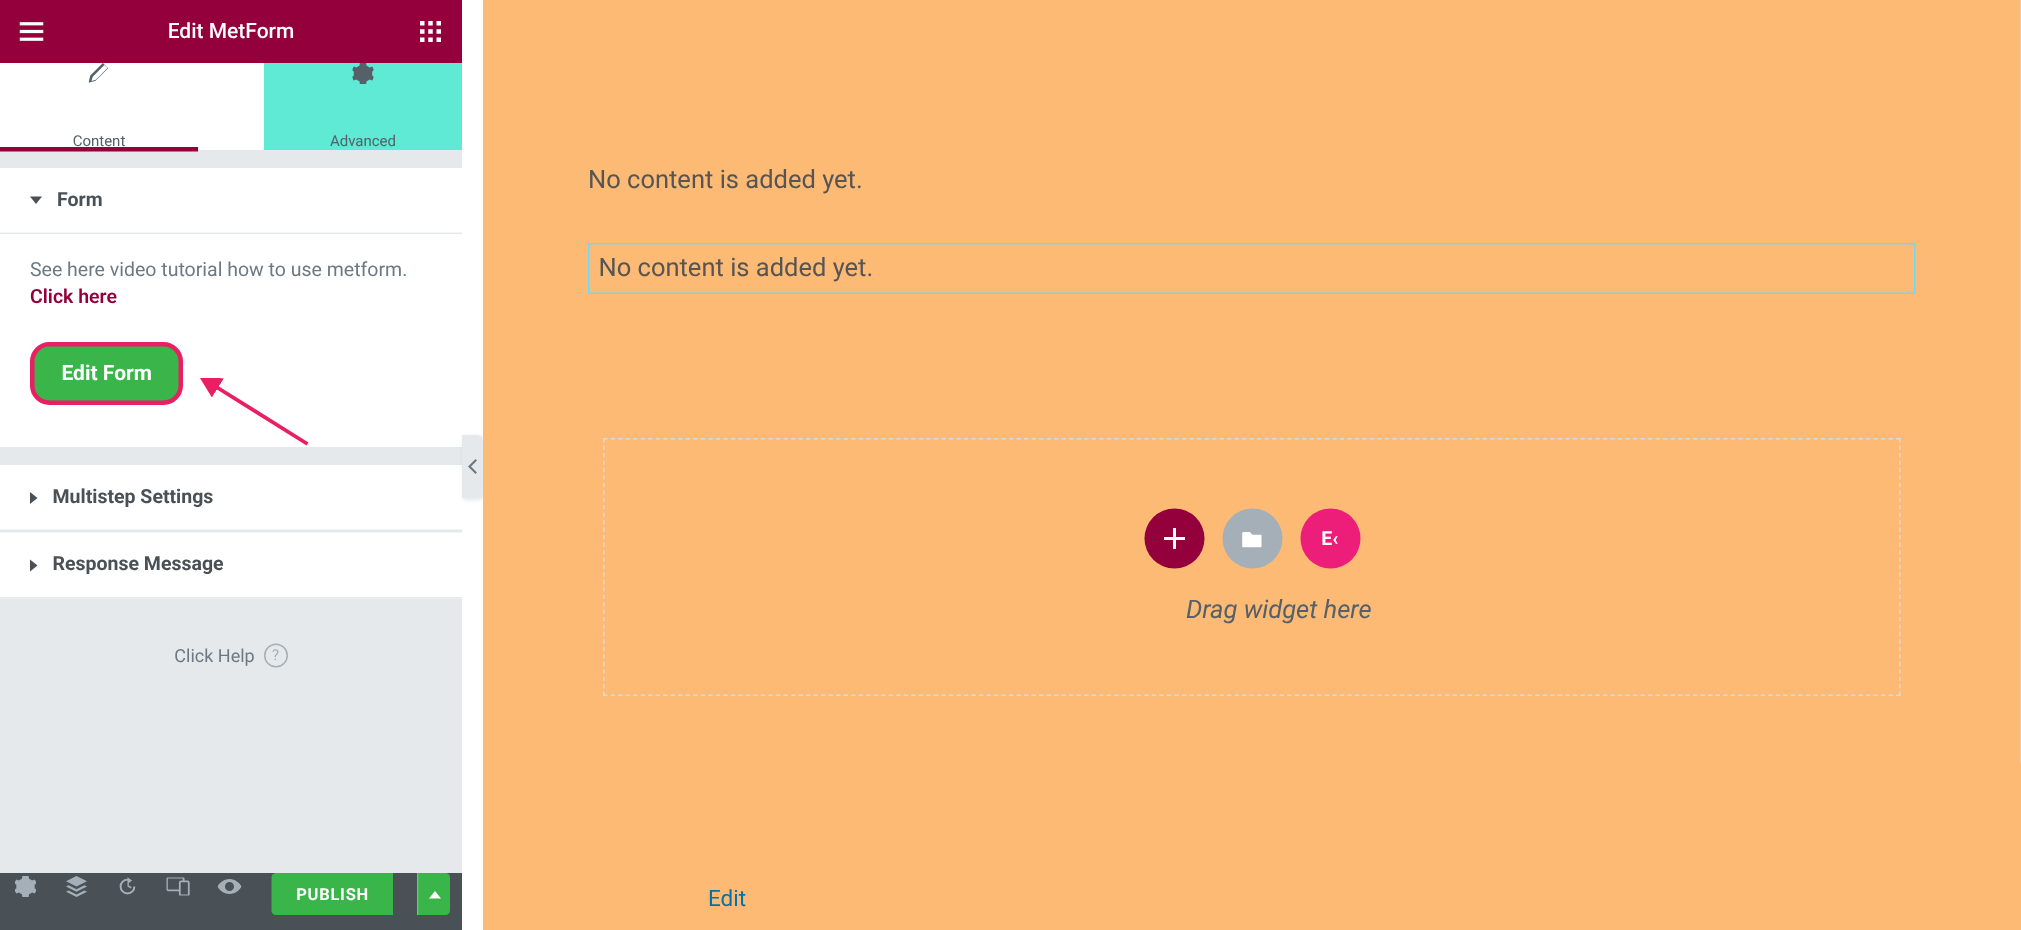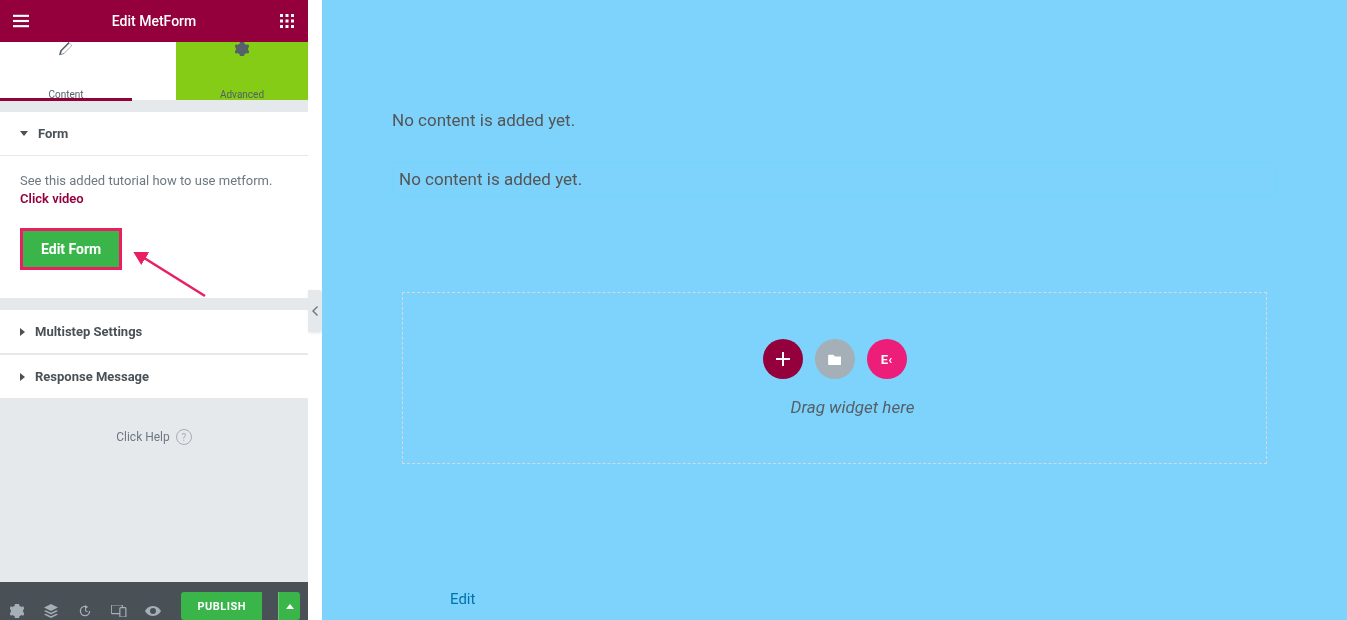--- a/index.html
+++ b/index.html
@@ -7,66 +7,66 @@
 
 .sidebar { position: absolute; left: 0; top: 0; width: 308px; height: 620px; background: #e6e9ec; display: flex; flex-direction: column; }
 
 .sidebar-header { height: 42px; background: #93003c; display: flex; align-items: center; justify-content: space-between; padding: 10px 12px; color: #fff; }
 .sidebar-header .title { font-size: 14px; font-weight: 500; flex: 1; text-align: center; }
 .sidebar-header svg { fill: #fff; }
 .hamburger-icon, .apps-icon { width: 18px; height: 18px; cursor: pointer; display: flex; align-items: center; justify-content: center; }
 
 .tabs { display: flex; height: 58px; background: #fff; }
 .tab { flex: 1; display: flex; flex-direction: column; align-items: center; justify-content: space-between; cursor: pointer; gap: 4px; position: relative; }
-.tab.inactive { background: #84cc16; margin-left: 44px; }
+.tab.inactive { background: #5eead4; margin-left: 44px; }
 .tab.active { background: #fff; }
 .tab.active::after { content: ''; position: absolute; bottom: -1px; left: 0; right: 0; height: 3px; background: #93003c; }
 .tab-icon { color: #556068; font-size: 14px; }
 .tab-label { font-size: 10px; color: #556068; }
 
 .panel-sections { flex: 1; overflow: auto; }
 .section-header { height: 44px; background: #fff; display: flex; align-items: center; padding: 16px 20px; gap: 10px; cursor: pointer; border-bottom: 1px solid #e6e9ec; }
 .section-header .sect-label { font-size: 13px; font-weight: 700; color: #495157; }
 .caret { width: 0; height: 0; }
 .caret.down { border-left: 4px solid transparent; border-right: 4px solid transparent; border-top: 5px solid #495157; }
 .caret.right { border-top: 4px solid transparent; border-bottom: 4px solid transparent; border-left: 5px solid #495157; }
 
 .section-body { background: #fff; padding: 16px 20px 28px; }
 .help-text { font-size: 13px; color: #6d7882; line-height: 1.4; }
 .help-link { color: #93003c; font-weight: 600; text-decoration: none; }
 
-.edit-form-btn { margin-top: 20px; background: #39b54a; color: #fff; border: 3px solid #e91e63; padding: 10px 18px; font-size: 14px; font-weight: 700; cursor: pointer; border-radius: 0; }
+.edit-form-btn { margin-top: 20px; background: #39b54a; color: #fff; border: 3px solid #e91e63; padding: 10px 18px; font-size: 14px; font-weight: 700; cursor: pointer; border-radius: 13px; }
 
 .divider { height: 12px; background: #e6e9ec; }
 
 .need-help { text-align: center; padding: 30px 0; color: #6d7882; font-size: 12px; display: flex; align-items: center; justify-content: center; gap: 6px; }
 .qmark { width: 16px; height: 16px; border: 1.5px solid #a4afb7; border-radius: 50%; display: inline-flex; align-items: center; justify-content: center; font-size: 10px; color: #a4afb7; }
 
-.bottom-bar { height: 38px; background: #495157; display: flex; align-items: flex-end; padding: 0 8px; gap: 16px; }
+.bottom-bar { height: 38px; background: #495157; display: flex; align-items: flex-start; padding: 0 8px; gap: 16px; }
 .bottom-bar .bicon { color: #a4afb7; cursor: pointer; width: 18px; height: 18px; display: flex; align-items: center; justify-content: center; }
 .publish-btn { margin-left: auto; background: #39b54a; color: #fff; border: none; height: 28px; padding: 0 16px; font-size: 11px; font-weight: 700; cursor: pointer; border-radius: 3px 0 0 3px; letter-spacing: 0.5px; }
 .publish-caret-btn { background: #39b54a; border: none; border-left: 1px solid rgba(255,255,255,0.25); height: 28px; width: 22px; cursor: pointer; border-radius: 0 3px 3px 0; display: flex; align-items: center; justify-content: center; }
 .publish-caret-btn .caret { border-left: 4px solid transparent; border-right: 4px solid transparent; border-bottom: 5px solid #fff; }
 
 .collapse-handle { position: absolute; left: 308px; top: 290px; width: 14px; height: 42px; background: #e6e9ec; border-radius: 0 4px 4px 0; display: flex; align-items: center; justify-content: center; color: #6d7882; font-size: 10px; cursor: pointer; box-shadow: 1px 1px 3px rgba(0,0,0,0.1); }
 
-.canvas { position: absolute; left: 322px; top: 0; right: 0; bottom: 0; background: #7dd3fc; }
+.canvas { position: absolute; left: 322px; top: 0; right: 0; bottom: 0; background: #fdba74; }
 .content-area { padding: 110px 70px 0; }
 .no-content-1 { color: #555; font-size: 17px; margin-bottom: 32px; }
 .no-content-2 { color: #555; font-size: 17px; padding: 6px; border: 1px solid #71d7f7; }
 
 .dropzone { margin: 96px 10px 0; border: 1.5px dashed #d5dadf; height: 172px; display: flex; flex-direction: column; align-items: center; justify-content: center; gap: 18px; }
 .drop-buttons { display: flex; gap: 12px; }
 .circ-btn { width: 40px; height: 40px; border-radius: 50%; display: flex; align-items: center; justify-content: center; cursor: pointer; }
 .circ-btn.maroon { background: #93003c; color: #fff; }
 .circ-btn.gray { background: #a4afb7; color: #fff; }
 .circ-btn.pink { background: #ed1e79; color: #fff; font-weight: 700; font-size: 13px; }
 .drop-label { font-size: 17px; color: #556068; font-style: italic; margin-left: 36px; }
 
-.edit-link { position: absolute; left: 450px; bottom: 12px; color: #0073aa; font-size: 15px; cursor: pointer; }
+.edit-link { position: absolute; left: 472px; bottom: 12px; color: #0073aa; font-size: 15px; cursor: pointer; }
 
 .annotation-arrow { position: absolute; left: 133px; top: 252px; pointer-events: none; }
 </style>
 </head>
 <body>
 
 <div class="sidebar">
 
   <div class="sidebar-header">
     <span class="hamburger-icon">
@@ -115,21 +115,21 @@
 
     <div class="divider"></div>
 
     <div class="section-header">
       <span class="caret down"></span>
       <span class="sect-label">Form</span>
     </div>
 
     <div class="section-body">
       <p class="help-text">
-        <span>See this added tutorial how to use metform. </span><a href="#" class="help-link">Click video</a>
+        <span>See here video tutorial how to use metform. </span><a href="#" class="help-link">Click here</a>
       </p>
       <button class="edit-form-btn">Edit Form</button>
     </div>
 
     <div class="divider"></div>
 
     <div class="section-header">
       <span class="caret right"></span>
       <span class="sect-label">Multistep Settings</span>
     </div>

